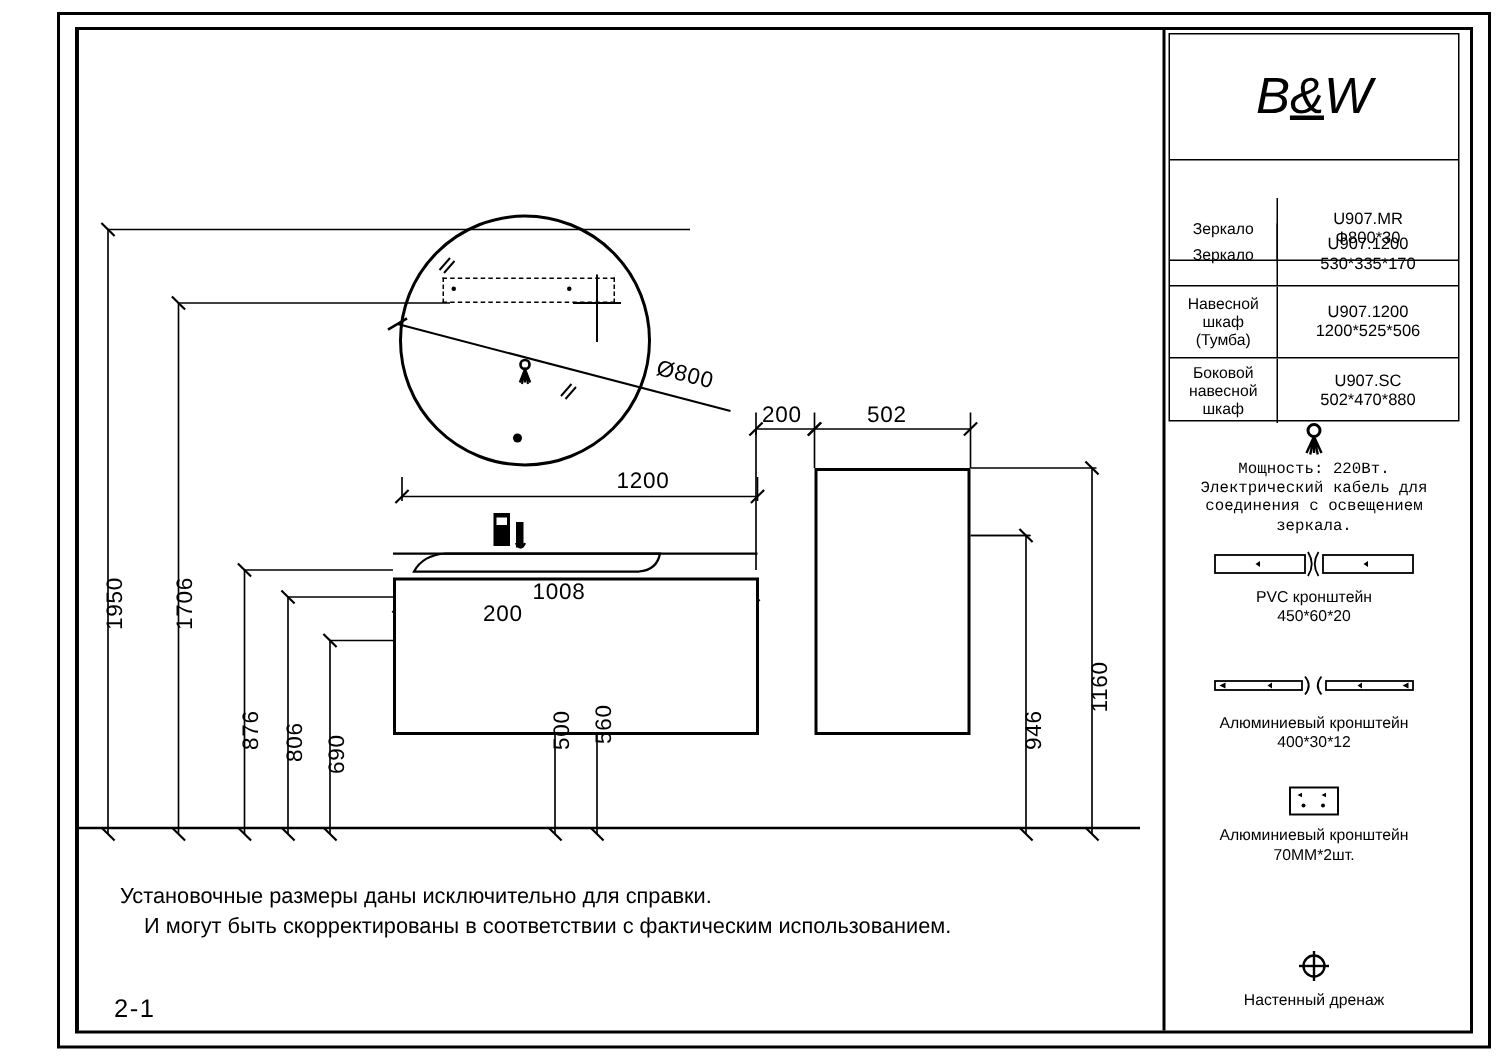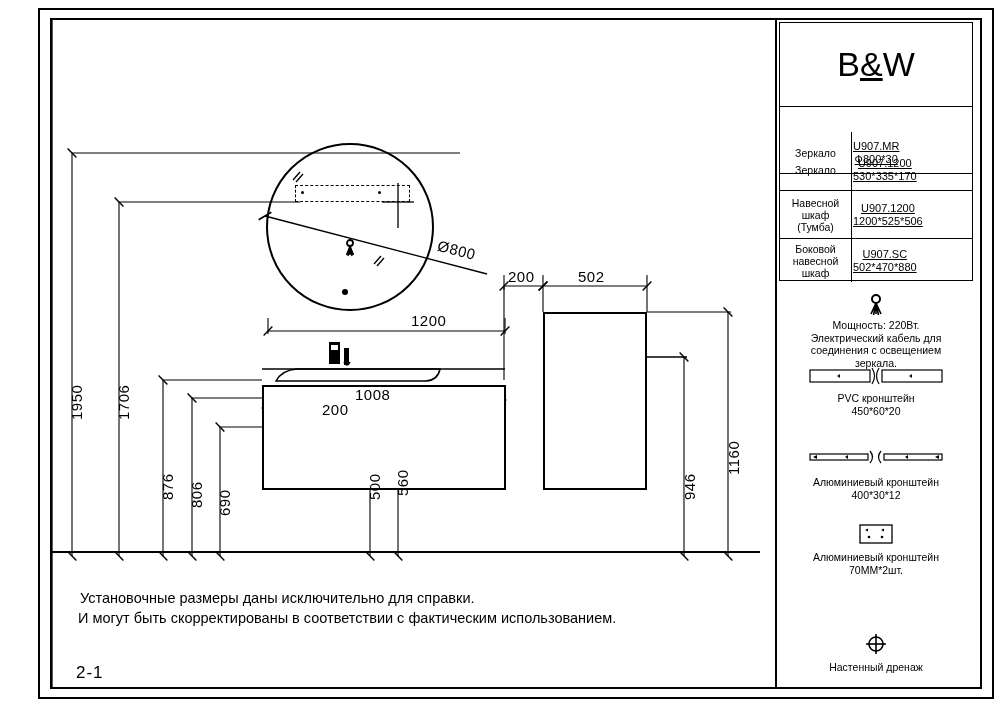--- a/index.html
+++ b/index.html
@@ -9,32 +9,32 @@
 
   
   .frame-outer{position:absolute;left:38px;top:8px;width:956px;height:691px;
        border:2px solid #000;box-sizing:border-box;}
   .frame-inner{position:absolute;left:50px;top:18px;width:932px;height:671px;
        border:2px solid #000;box-sizing:border-box;}
   .tblock{position:absolute;left:779px;top:22px;width:194px;height:259px;
        border:1.5px solid #000;box-sizing:border-box;background:#fff;}
   .logo-cell{position:absolute;left:0;top:0;width:100%;height:84px;
        border-bottom:1.5px solid #000;box-sizing:border-box;
-       display:flex;align-items:center;justify-content:center;}
+       display:flex;align-items:center;justify-content:center;font-style:italic;}
   .logo-txt{font-size:34px;letter-spacing:0px;font-weight:400;
        font-family:"Liberation Sans",sans-serif;}
   .logo-txt .amp{text-decoration:underline;}
   .trow{position:absolute;left:0;width:100%;
        border-bottom:1.5px solid #000;box-sizing:border-box;display:flex;}
   .trow.last{border-bottom:none;}
   .tc-l{width:72px;border-right:1.5px solid #000;box-sizing:border-box;
        display:flex;align-items:center;justify-content:center;
        font-size:10.5px;line-height:12px;text-align:center;padding:1px;}
-  .tc-r{flex:1;display:flex;align-items:center;
-       font-size:11px;line-height:13px;text-align:center;padding:1px;text-decoration:underline;}
+  .tc-r{flex:1;display:flex;align-items:center;justify-content:center;
+       font-size:11px;line-height:13px;text-align:center;padding:1px;}
 
   
   .legend{position:absolute;left:779px;top:281px;width:194px;height:406px;}
   .lg-item{position:absolute;left:0;width:194px;text-align:center;}
   .lg-cap{font-size:10.5px;line-height:12.5px;}
   .lg-icon{display:flex;align-items:center;justify-content:center;height:26px;}
 
   
   .ln{position:absolute;background:#000;} .v2{width:2px;}
 
@@ -100,21 +100,21 @@
 навесной
 шкаф</div>
       <div class="tc-r">
         <div><span>U907.SC</span><br><span>502*470*880</span></div>
       </div>
     </div>
   </div>
 
   <div class="legend">
 
-    <div class="lg-item" style="top:12px;">
+    <div class="lg-item" style="top:0px;font-family:Liberation Mono, monospace;">
       <div class="lg-icon">
         <svg width="22" height="24" viewBox="0 0 22 24">
           <circle cx="11" cy="5" r="4" fill="none" stroke="#000" stroke-width="2"></circle>
           <path d="M11 8 L11 20 M11 9 L6 20 M11 9 L16 20 M11 9 L8.5 21 M11 9 L13.5 21" stroke="#000" stroke-width="1.6" fill="none"></path>
         </svg>
       </div>
       <div class="lg-cap" style="white-space:pre-line;">Мощность: 220Вт.
 Электрический кабель для
 соединения с освещением
 зеркала.</div>
@@ -318,16 +318,16 @@
   <div class="dimv" style="left:725px;top:475px;">1160</div>
 
   <div class="dim" style="left:375px;top:312px;margin-left:36px;">1200</div>
   <div class="dim" style="left:355px;top:386px;">1008</div>
   <div class="dim" style="left:322px;top:401px;">200</div>
   <div class="dim" style="left:508px;top:268px;">200</div>
   <div class="dim" style="left:578px;top:268px;">502</div>
   <div class="dim" style="left:440px;top:237px;transform:rotate(14deg);transform-origin:0 0;">Ø800</div>
 
   <div class="note" style="left:80px;top:588px;">Установочные размеры даны исключительно для справки.</div>
-  <div class="note" style="left:78px;top:608px;">И могут быть скорректированы в соответствии с фактическим использованием.</div>
+  <div class="note" style="left:96px;top:608px;">И могут быть скорректированы в соответствии с фактическим использованием.</div>
   <div class="pageno" style="left:76px;top:663px;">2-1</div>
 
 </div>
 
 </body></html>

